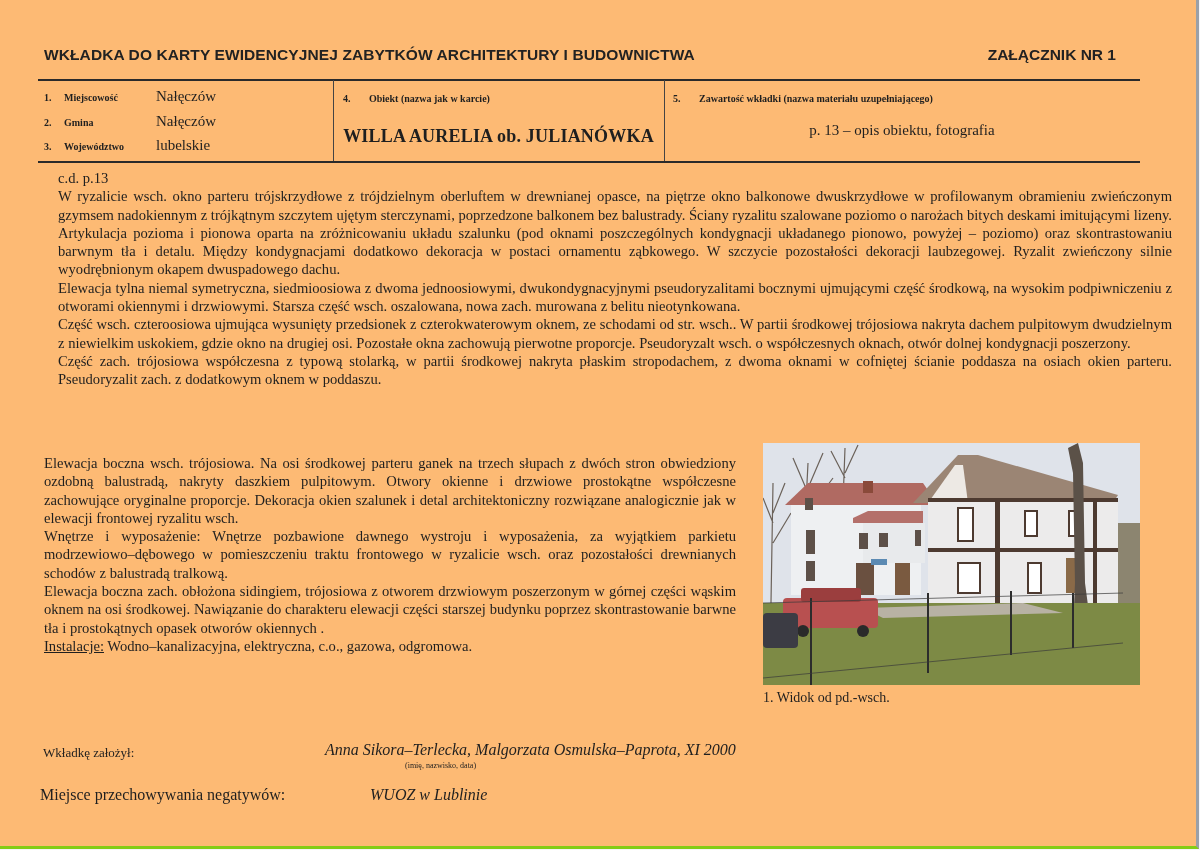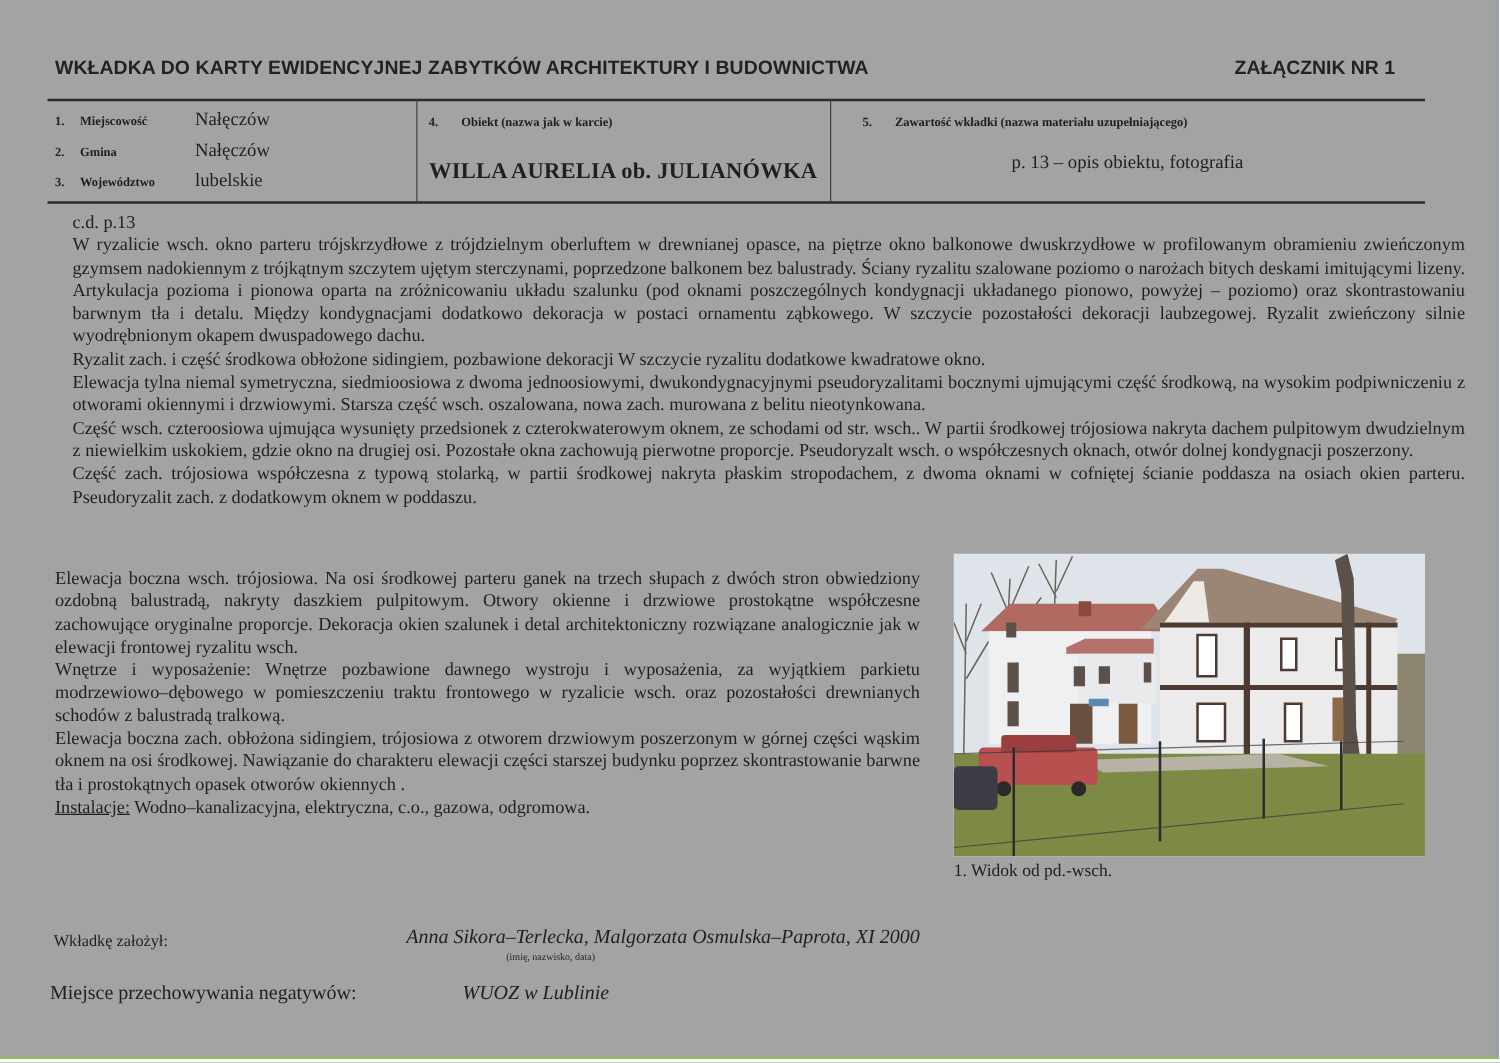--- a/index.html
+++ b/index.html
@@ -11,23 +11,23 @@
       height: 850px;
       background: #f5f6fa;
       position: relative;
       overflow: hidden;
       color: #1f1f1f;
     }
     .page {
       position: absolute;
       left: 0; top: 0;
       width: 1196px; height: 846px;
-      background: #a3a3a3;
+      background: #fdba74;
       border-right: 3px solid #9aa0a8;
-      border-bottom: 1px solid #84cc16;
+      border-bottom: 3px solid #84cc16;
     }
     .header-title {
       position: absolute;
       left: 44px; top: 46px;
       font-family: "Liberation Sans", sans-serif;
       font-weight: bold;
       font-size: 15.5px;
       letter-spacing: 0.1px;
       color: #222;
     }
@@ -71,21 +71,21 @@
     .r1 .meta-label { width: 92px; }
     .r3 .meta-label { width: 92px; }
 
     .cell-head {
       position: absolute;
       font-family: "Liberation Serif", serif;
       font-size: 10px;
       font-weight: bold;
     }
     .cell4-head { left: 343px; top: 93px; }
-    .cell5-head { left: 690px; top: 93px; }
+    .cell5-head { left: 673px; top: 93px; }
     .cell-head .num { display: inline-block; width: 26px; }
     .object-name {
       position: absolute;
       left: 333px; width: 331px; top: 126px;
       text-align: center;
       font-family: "Liberation Serif", serif;
       font-weight: bold;
       font-size: 18px;
       letter-spacing: 0.2px;
     }
@@ -181,21 +181,20 @@
   <div class="object-name">WILLA AURELIA ob. JULIANÓWKA</div>
 
   <div class="cell-head cell5-head">
     <span class="num">5.</span><span>Zawartość wkładki (nazwa materiału uzupełniającego)</span>
   </div>
   <div class="contents-value">p. 13 – opis obiektu, fotografia</div>
 
   <div class="body-text">
     <p>c.d. p.13</p>
     <p>W ryzalicie wsch. okno parteru trójskrzydłowe z trójdzielnym oberluftem w drewnianej opasce, na piętrze okno balkonowe dwuskrzydłowe w profilowanym obramieniu zwieńczonym gzymsem nadokiennym z trójkątnym szczytem ujętym sterczynami, poprzedzone balkonem bez balustrady. Ściany ryzalitu szalowane poziomo o narożach bitych deskami imitującymi lizeny. Artykulacja pozioma i pionowa oparta na zróżnicowaniu układu szalunku (pod oknami poszczególnych kondygnacji układanego pionowo, powyżej – poziomo) oraz skontrastowaniu barwnym tła i detalu.  Między kondygnacjami dodatkowo dekoracja w postaci ornamentu ząbkowego. W szczycie  pozostałości dekoracji laubzegowej. Ryzalit zwieńczony silnie wyodrębnionym okapem dwuspadowego dachu.</p>
-    <p>Ryzalit zach. i część środkowa obłożone sidingiem, pozbawione dekoracji W szczycie ryzalitu dodatkowe kwadratowe okno.</p>
     <p>Elewacja tylna niemal symetryczna, siedmioosiowa z dwoma jednoosiowymi, dwukondygnacyjnymi pseudoryzalitami bocznymi ujmującymi część środkową, na wysokim podpiwniczeniu z otworami okiennymi i drzwiowymi. Starsza część wsch. oszalowana, nowa zach. murowana z belitu nieotynkowana.</p>
     <p>Część wsch. czteroosiowa ujmująca wysunięty przedsionek z czterokwaterowym oknem, ze schodami od str. wsch.. W partii środkowej trójosiowa nakryta dachem pulpitowym dwudzielnym z niewielkim uskokiem, gdzie okno na  drugiej osi. Pozostałe  okna zachowują pierwotne proporcje. Pseudoryzalt wsch. o współczesnych oknach, otwór dolnej kondygnacji poszerzony.</p>
     <p>Część zach. trójosiowa współczesna z typową stolarką, w partii środkowej  nakryta płaskim stropodachem, z dwoma oknami w cofniętej ścianie poddasza na osiach okien parteru. Pseudoryzalit zach. z dodatkowym oknem w poddaszu.</p>
   </div>
 
   <div class="lower-text">
     <p>Elewacja boczna wsch. trójosiowa. Na osi środkowej parteru ganek na trzech słupach z dwóch stron obwiedziony ozdobną balustradą, nakryty daszkiem pulpitowym. Otwory okienne i drzwiowe prostokątne współczesne zachowujące oryginalne proporcje. Dekoracja okien szalunek i detal architektoniczny rozwiązane analogicznie jak w elewacji frontowej ryzalitu wsch.</p>
     <p>Wnętrze i wyposażenie: Wnętrze pozbawione dawnego wystroju i wyposażenia, za wyjątkiem parkietu modrzewiowo–dębowego w pomieszczeniu traktu frontowego w ryzalicie wsch. oraz pozostałości drewnianych schodów z balustradą tralkową.</p>
     <p>Elewacja boczna zach. obłożona sidingiem, trójosiowa z otworem drzwiowym poszerzonym w górnej części wąskim oknem na osi środkowej. Nawiązanie do charakteru elewacji części starszej budynku poprzez skontrastowanie barwne tła i prostokątnych opasek otworów okiennych .</p>
     <p><span class="underline">Instalacje:</span><span> Wodno–kanalizacyjna, elektryczna, c.o., gazowa, odgromowa.</span></p>

